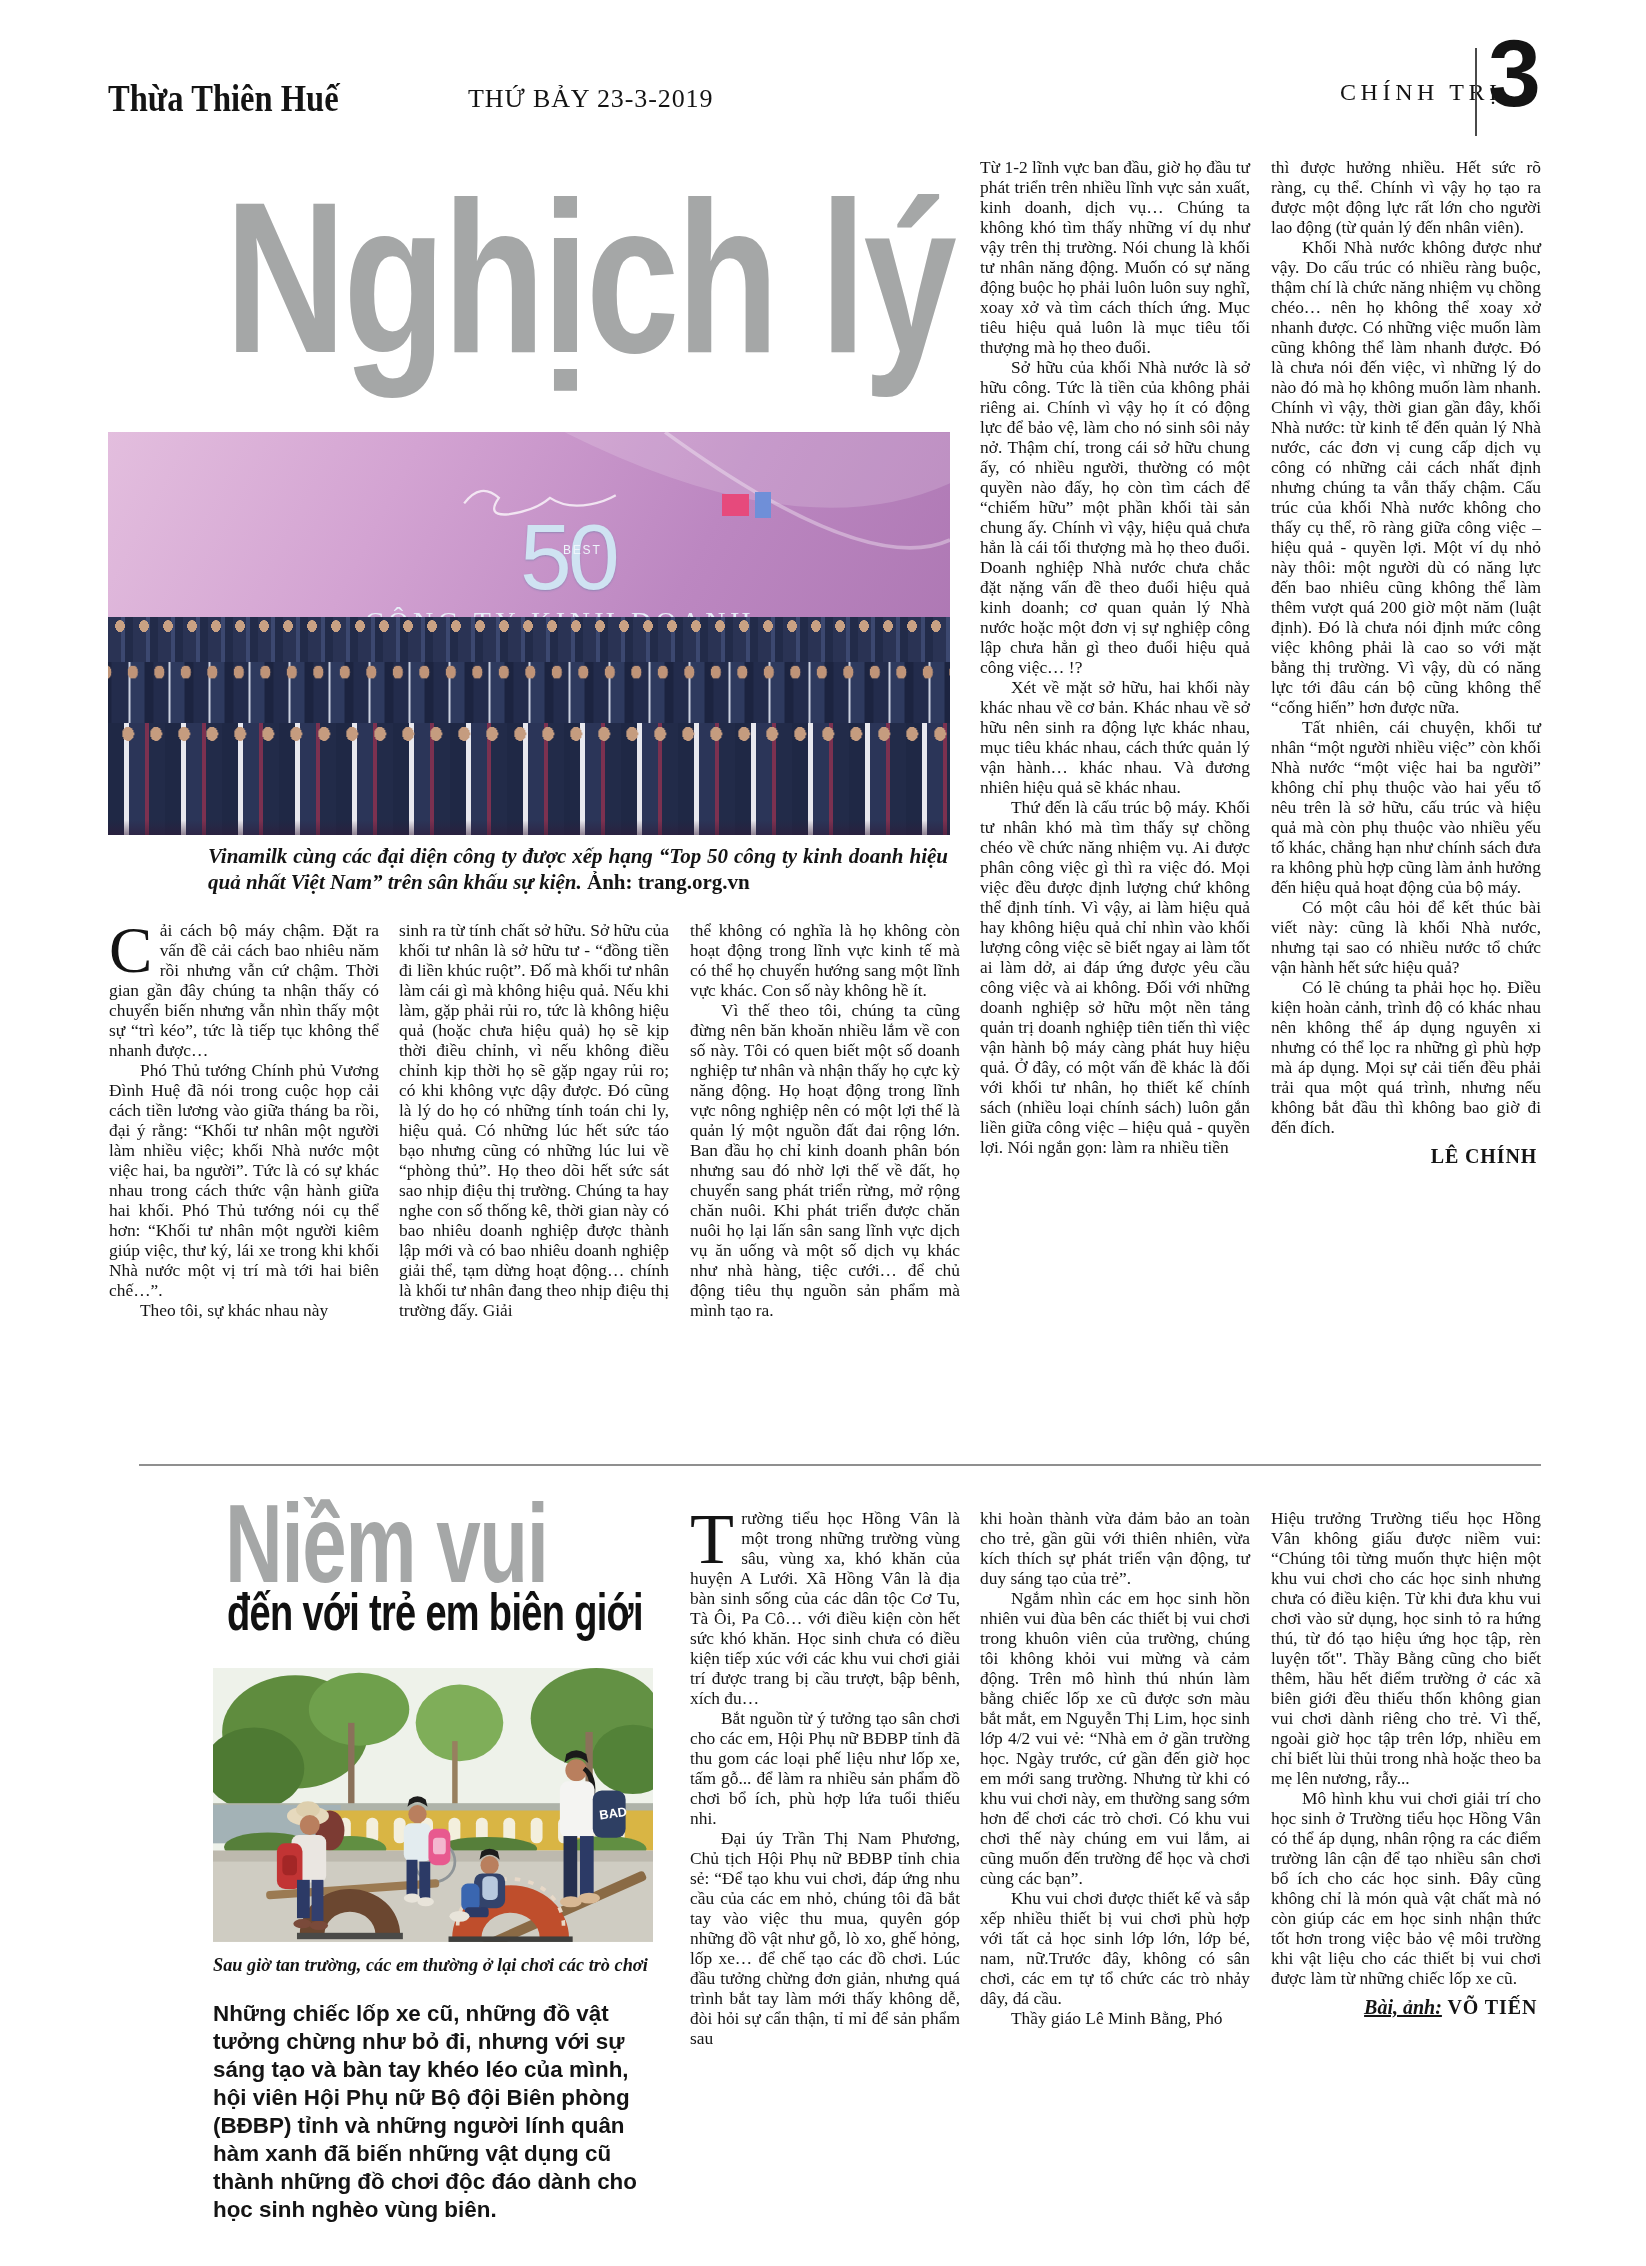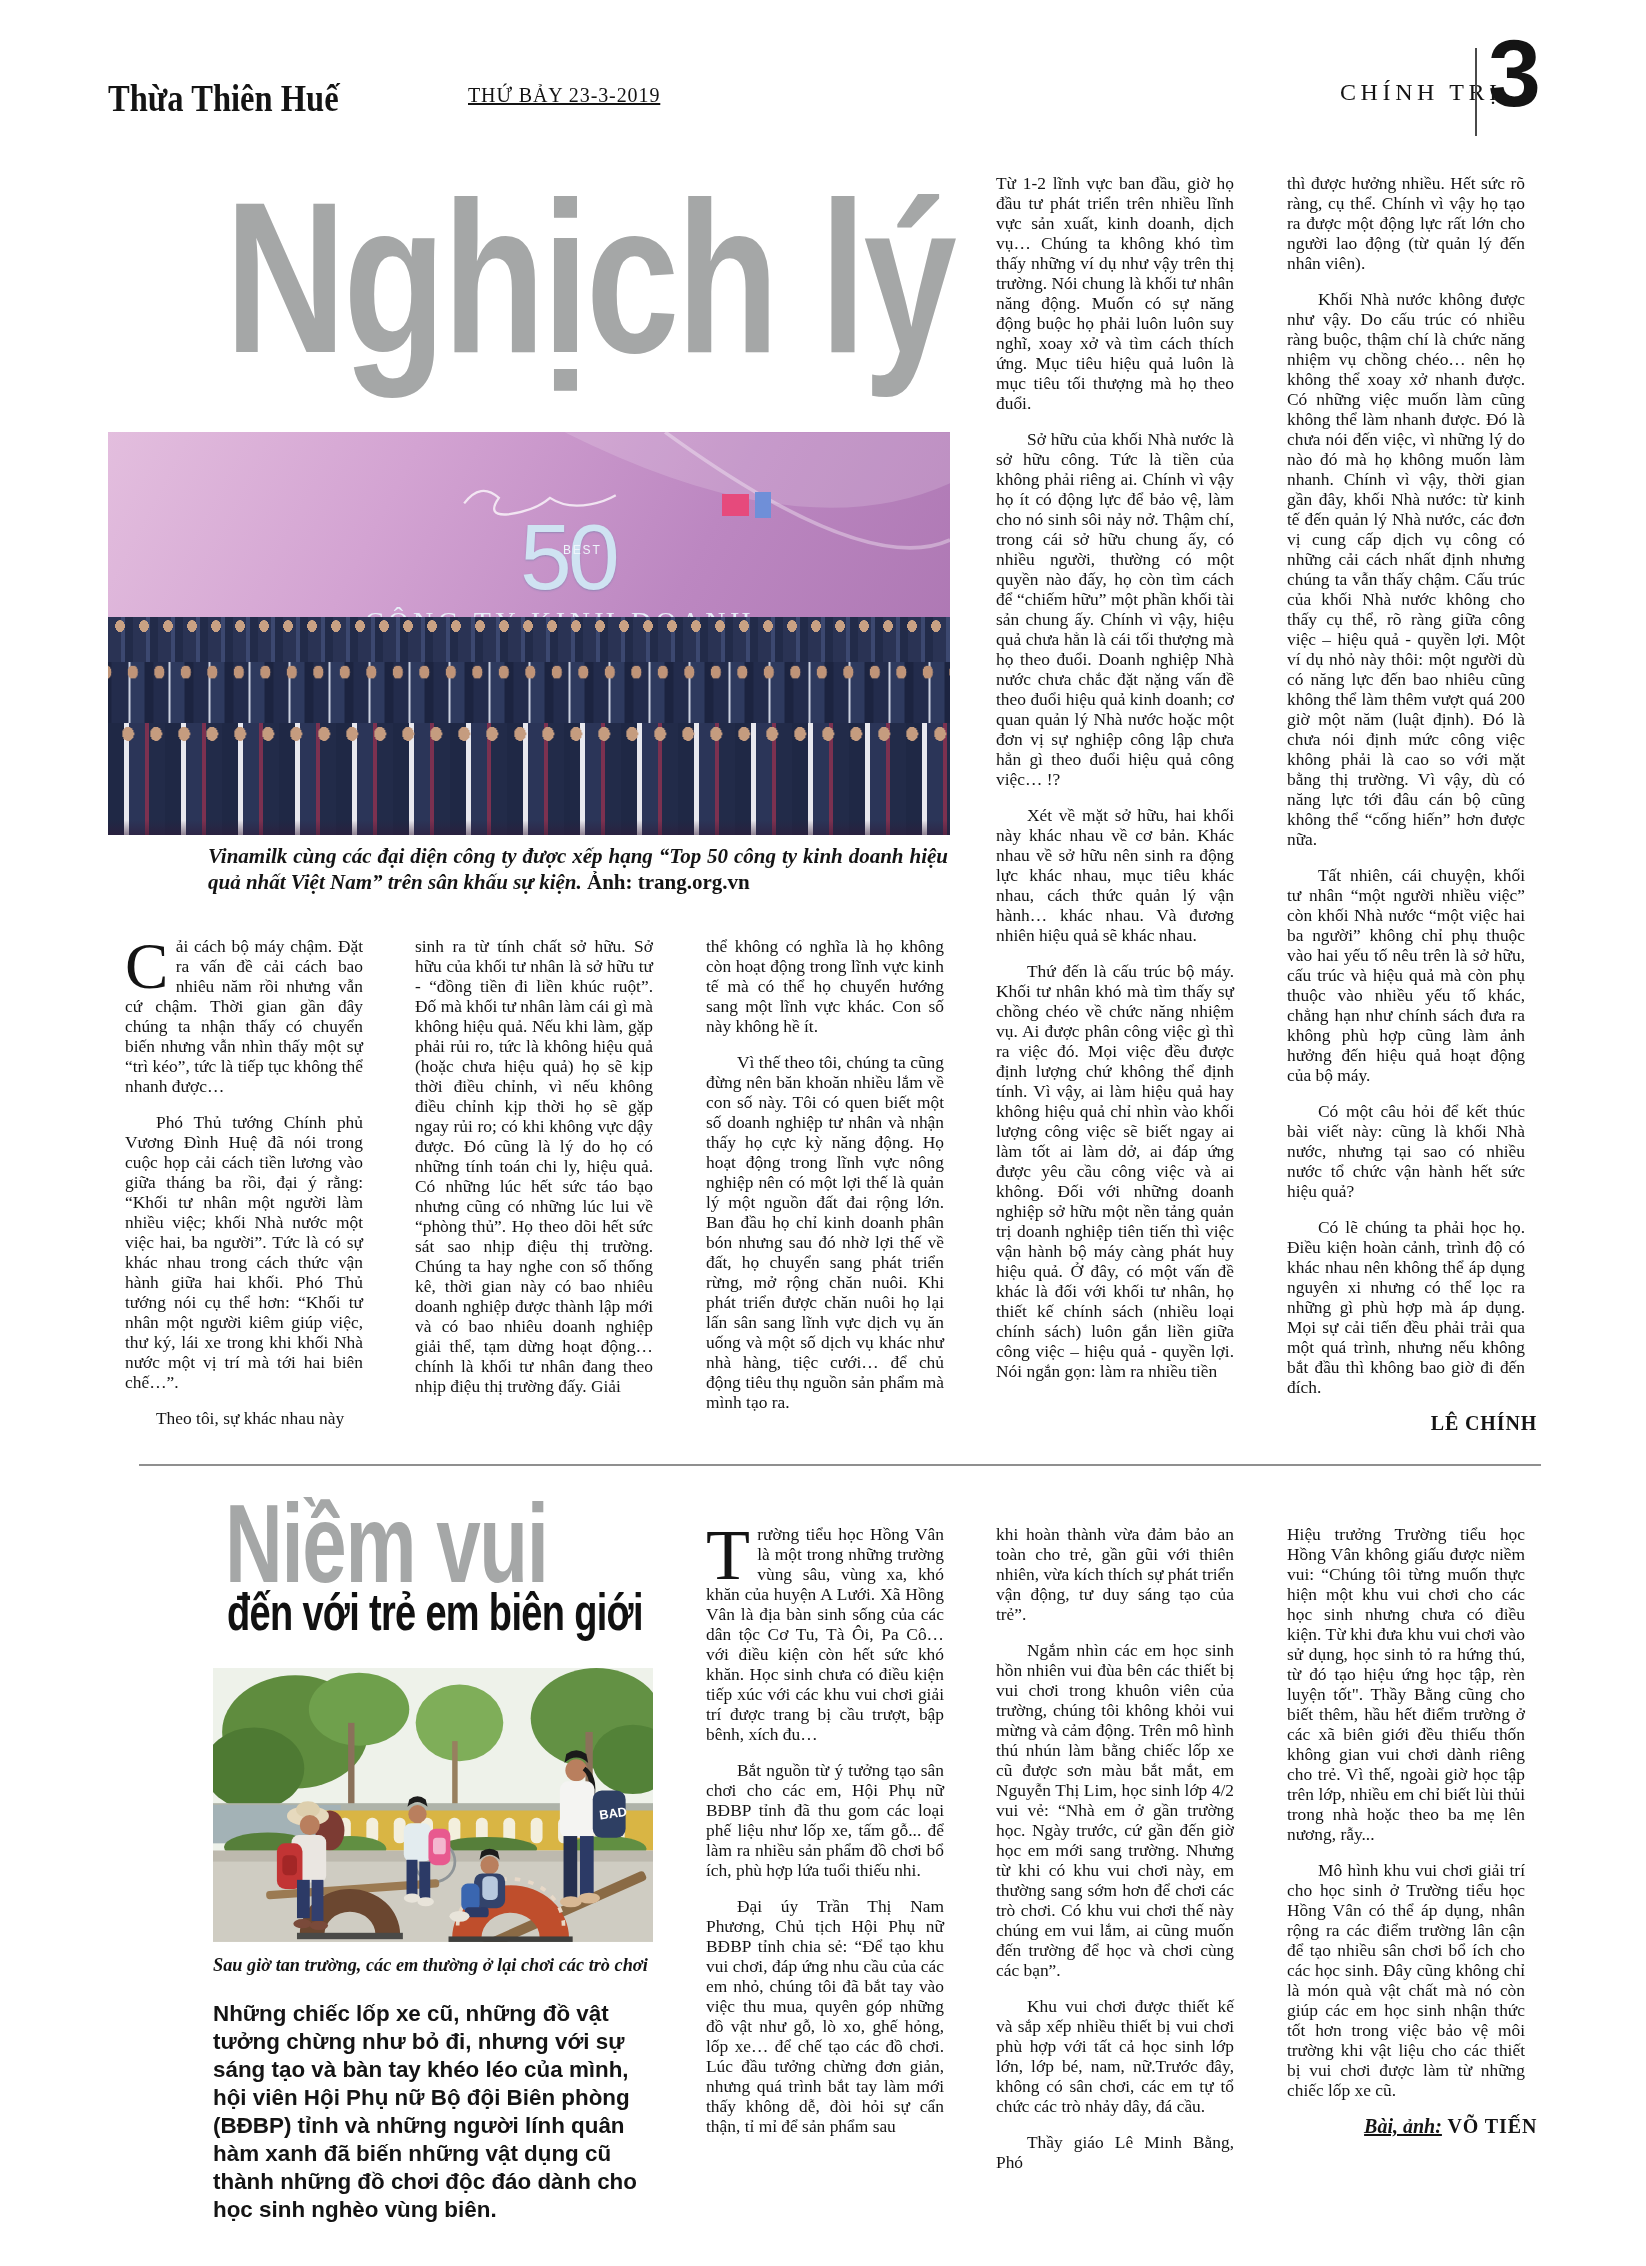--- a/index.html
+++ b/index.html
@@ -2,21 +2,21 @@
 <html style="font-size:14.6px"><head>
 <meta charset="utf-8">
 <style>
   html,body{margin:0;padding:0;background:#e8e8e8;}
   #page{position:relative;width:1647px;height:2267px;background:#ffffff;margin:0 auto;
         font-family:"Liberation Serif",serif;color:#141414;overflow:hidden;}
 
   
   .brand{position:absolute;left:108px;top:77px;font-size:37px;font-weight:bold;
          transform:scaleX(.88);transform-origin:left top;white-space:nowrap;}
-  .pdate{position:absolute;left:468px;top:84px;font-size:20px;letter-spacing:0.9px;white-space:nowrap;text-decoration:underline;}
+  .pdate{position:absolute;left:468px;top:84px;font-size:26px;letter-spacing:0.9px;white-space:nowrap;}
   .section{position:absolute;left:1340px;top:79px;font-size:24px;letter-spacing:4.6px;white-space:nowrap;}
   .vbar{position:absolute;left:1475px;top:48px;width:1.8px;height:88px;background:#4a4a4a;}
   .pageno{position:absolute;left:1488px;top:25.6px;font-family:"Liberation Sans",sans-serif;
           font-size:95px;font-weight:bold;line-height:1;}
 
   
   .hl1{position:absolute;left:225px;top:170px;font-family:"Liberation Sans",sans-serif;
        font-weight:bold;font-size:215px;line-height:1;color:#a5a7a7;letter-spacing:-3.7px;
        transform:scaleX(.78);transform-origin:left top;white-space:nowrap;}
   .hl2{position:absolute;left:225px;top:1489px;font-family:"Liberation Sans",sans-serif;
@@ -65,21 +65,21 @@
         font-style:italic;line-height:1.22;text-align:justify;}
   .cap1 .credit{font-style:normal;}
   .cap2{position:absolute;left:213px;top:1955px;width:440px;
         font-size:18.3px;font-weight:bold;font-style:italic;white-space:nowrap;}
   .byline{display:block;text-align:right;font-weight:bold;font-size:20px;letter-spacing:0.9px;
           margin-top:9.1px;padding-right:3.7px;}
   .byline .pre{font-style:italic;letter-spacing:0;text-decoration:underline;}
 
   
   .col{position:absolute;width:270px;font-size:17.4px;line-height:20px;text-align:justify;}
-  .col p{margin:16px;}
+  .col p{margin:0;}
   .col p.ind{text-indent:31px;}
   .c1{left:109px;top:920px;} .c2{left:399px;top:920px;} .c3{left:690px;top:920px;}
   .c4{left:980px;top:157px;} .c5{left:1271px;top:157px;}
   .b1{left:690px;top:1508px;} .b2{left:980px;top:1508px;} .b3{left:1271px;top:1508px;}
   .dc1::first-letter{float:left;font-size:65px;line-height:51px;padding:4.6px 7.3px 0 0;}
   .dc2::first-letter{float:left;font-size:72px;line-height:55px;padding:3.7px 7.3px 0 0;}
 
   .sep{position:absolute;left:139px;top:1464px;width:1402px;height:1.8px;background:#8f8f8f;}
 
   

